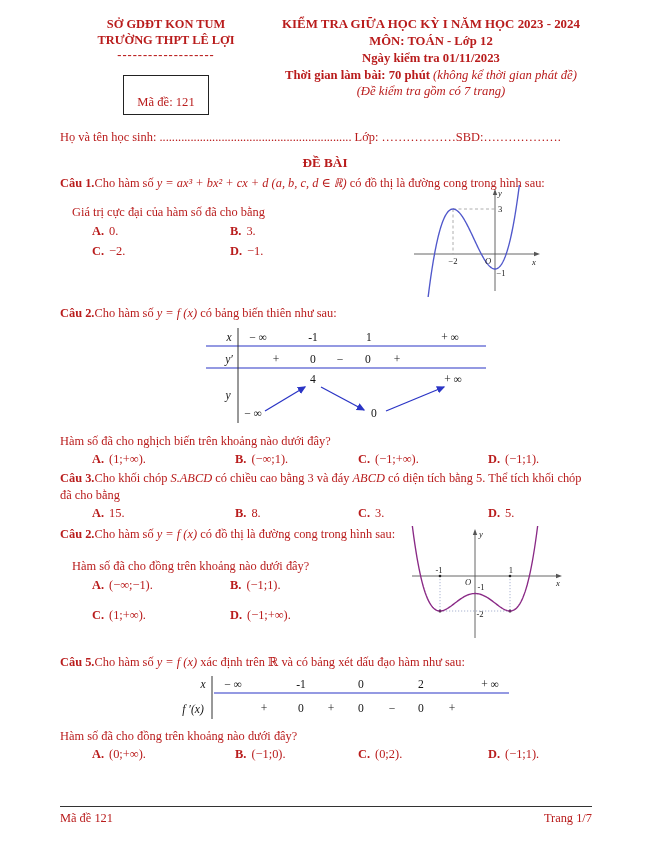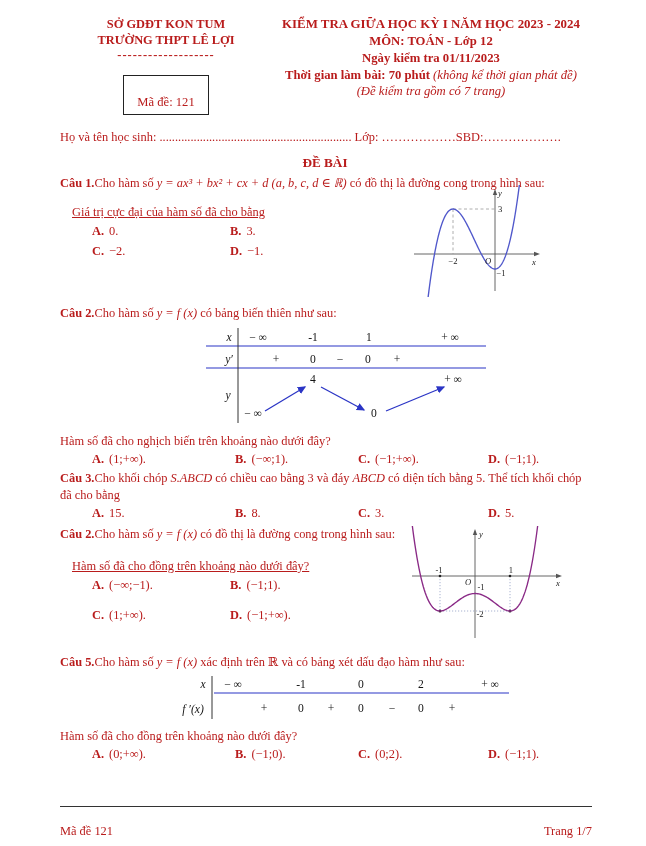--- a/index.html
+++ b/index.html
@@ -20,21 +20,21 @@
   .header-right{flex:1;text-align:center;font-size:12.7px;}
   .header-right .t1{font-size:12.9px;}
   
   .student-line{margin-top:14px;white-space:nowrap;}
   
   .section-title{text-align:center;font-weight:bold;font-size:13.2px;margin:9px 0 3px;}
   
   .qlab{font-weight:bold;}
   .stem{margin-top:2px;}
   .qrel{position:relative;}
-  .prompt-ind{padding-left:12px;text-decoration:underline;}
+  .prompt-ind{padding-left:12px;}
   .opts2{display:grid;grid-template-columns:138px auto;row-gap:3px;width:330px;padding-left:32px;margin-top:3px;}
   .optrow{display:grid;grid-template-columns:143px 123px 130px auto;padding-left:32px;margin-top:2px;}
   .okey{font-weight:bold;margin-right:5px;}
   
   .graph{position:absolute;}
   .g1{left:352px;top:-6px;}
   .g4{left:350px;top:-16px;}
   .graph .axis{stroke:#555;stroke-width:0.9;}
   .graph .axfill{fill:#555;}
   .graph .dash{stroke:#9a9a9a;stroke-width:0.8;stroke-dasharray:3,2.5;fill:none;}
@@ -45,21 +45,21 @@
   
   .vt-wrap{margin:6px 0 4px 140px;}
   .st-wrap{margin:4px 0 2px 116px;}
   .vt text{font-family:"Liberation Serif",serif;font-size:11.6px;fill:#141414;}
   .vt .vline{stroke:#333;stroke-width:1;}
   .vt .hline{stroke-width:1.2;}
   .vt .tarrow{stroke:#2b35c5;stroke-width:1.3;}
   .mid{text-anchor:middle;}
   
   .footer{position:absolute;left:60px;right:54px;top:806px;border-top:1.1px solid #333;
-          padding-top:16px;display:flex;justify-content:space-between;}
+          padding-top:3px;display:flex;justify-content:space-between;}
 </style>
 </head>
 <body>
 
 <div class="page">
 
   <div class="header">
     <div class="header-left">
       <div class="b">SỞ GDĐT KON TUM</div>
       <div class="b">TRƯỜNG THPT LÊ LỢI</div>

